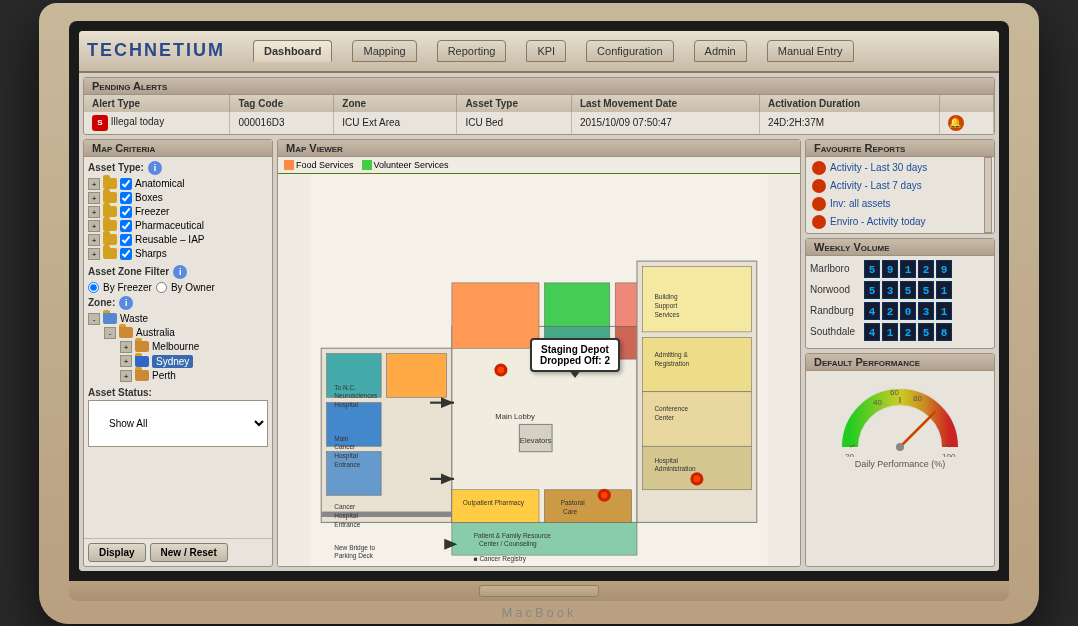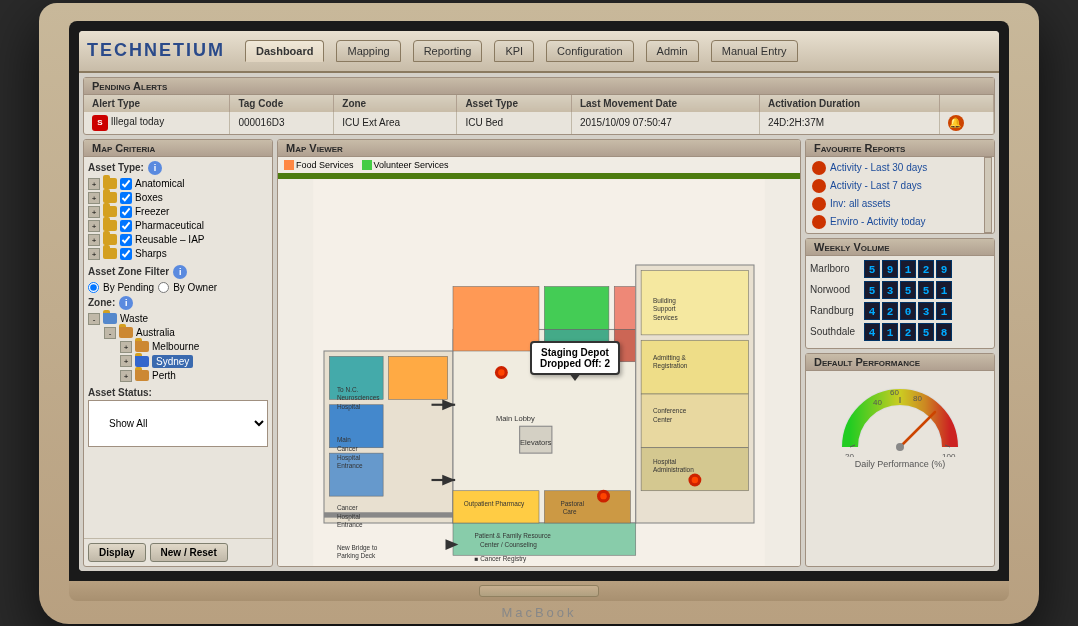--- a/index.html
+++ b/index.html
@@ -33,21 +33,21 @@
       flex-direction: column;
     }
     
     .header {
       background: linear-gradient(180deg, #e8e0d0 0%, #c8bca8 100%);
       border-bottom: 2px solid #8a7a60;
       display: flex;
       align-items: center;
       padding: 4px 8px;
       height: 42px;
-      gap: 12px;
+      gap: 20px;
     }
     .logo {
       font-size: 18px;
       font-weight: bold;
       color: #2a4a8a;
       letter-spacing: 2px;
       margin-right: 8px;
       text-transform: uppercase;
     }
     .nav-tab {
@@ -361,21 +361,21 @@
     .hospital-map {
       width: 100%;
       height: 100%;
     }
     .map-legend {
       display: flex;
       gap: 8px;
       padding: 3px 6px;
       font-size: 9px;
       background: #f0ece4;
-      border-bottom: 6px solid #4d7c0f;
+      border-bottom: 1px solid #4d7c0f;
       flex-wrap: wrap;
     }
     .legend-item {
       display: flex;
       align-items: center;
       gap: 2px;
     }
     .legend-color {
       width: 10px;
       height: 10px;
@@ -506,21 +506,21 @@
                 <input type="checkbox" checked="" style="">
                 <span>Sharps</span>
               </div>
 
               <div class="subsection-label" style="margin-top:4px;">
                 <span>Asset Zone Filter</span>
                 <span class="info-icon">i</span>
               </div>
               <div class="radio-group">
                 <input type="radio" name="zonefilter" checked="" style="">
-                <span>By Pending</span>
+                <span>By Freezer</span>
                 <input type="radio" name="zonefilter" style="">
                 <span>By Owner</span>
               </div>
 
               <div class="subsection-label">
                 <span>Zone:</span>
                 <span class="info-icon">i</span>
               </div>
               <div class="tree-item">
                 <span class="expand-btn">-</span>

